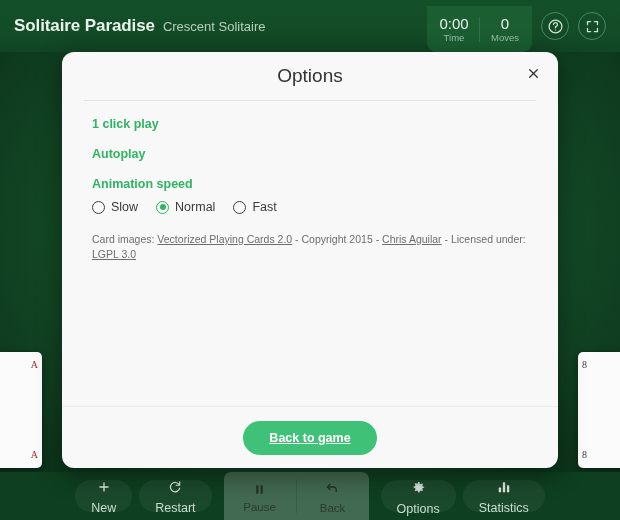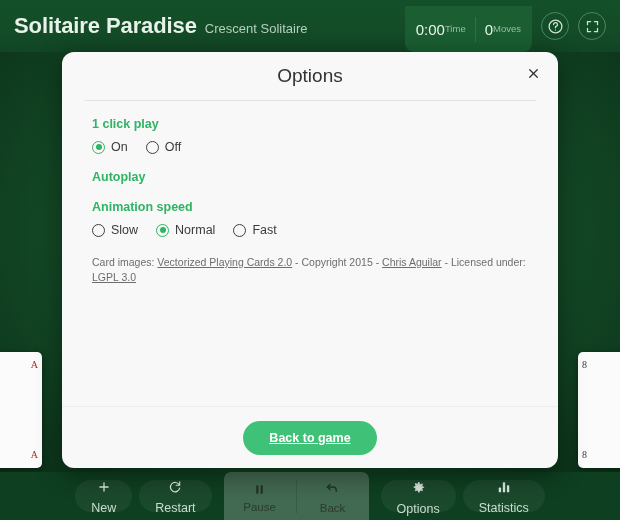--- a/index.html
+++ b/index.html
@@ -38,21 +38,21 @@
     padding: 0 14px;
     z-index: 5;
   }
 
   .brand-wrap {
     display: flex;
     align-items: baseline;
     gap: 8px;
   }
   .brand-title {
-    font-size: 22px;
+    font-size: 17px;
     font-weight: bold;
     color: #e8f2ea;
     letter-spacing: -0.1px;
   }
   .brand-sub {
     font-size: 13px;
     color: #b6cfbd;
     font-weight: normal;
   }
 
@@ -68,21 +68,21 @@
     display: flex;
     align-items: stretch;
     background: #1a5e32;
     border-radius: 0 0 9px 9px;
     height: 46px;
     margin-top: 6px;
     padding: 3px 2px 2px;
   }
   .stat-cell {
     display: flex;
-    flex-direction: row;
+    flex-direction: column;
     align-items: center;
     justify-content: center;
     min-width: 50px;
     padding: 0 9px;
   }
   .stat-value {
     font-size: 15px;
     color: #eaf4ec;
     line-height: 1.15;
   }
@@ -483,30 +483,20 @@
         </svg>
       </button>
     </div>
 
     <div id="modal-divider"></div>
 
     <div id="modal-body">
 
       <div class="option-group">
         <div class="group-label">1 click play</div>
-        <div class="radio-row">
-          <div class="radio-opt selected">
-            <span class="radio-mark"></span>
-            <span class="radio-text">On</span>
-          </div>
-          <div class="radio-opt">
-            <span class="radio-mark"></span>
-            <span class="radio-text">Off</span>
-          </div>
-        </div>
       </div>
 
       <div class="option-group">
         <div class="group-label">Autoplay</div>
       </div>
 
       <div class="option-group">
         <div class="group-label">Animation speed</div>
         <div class="radio-row">
           <div class="radio-opt">

